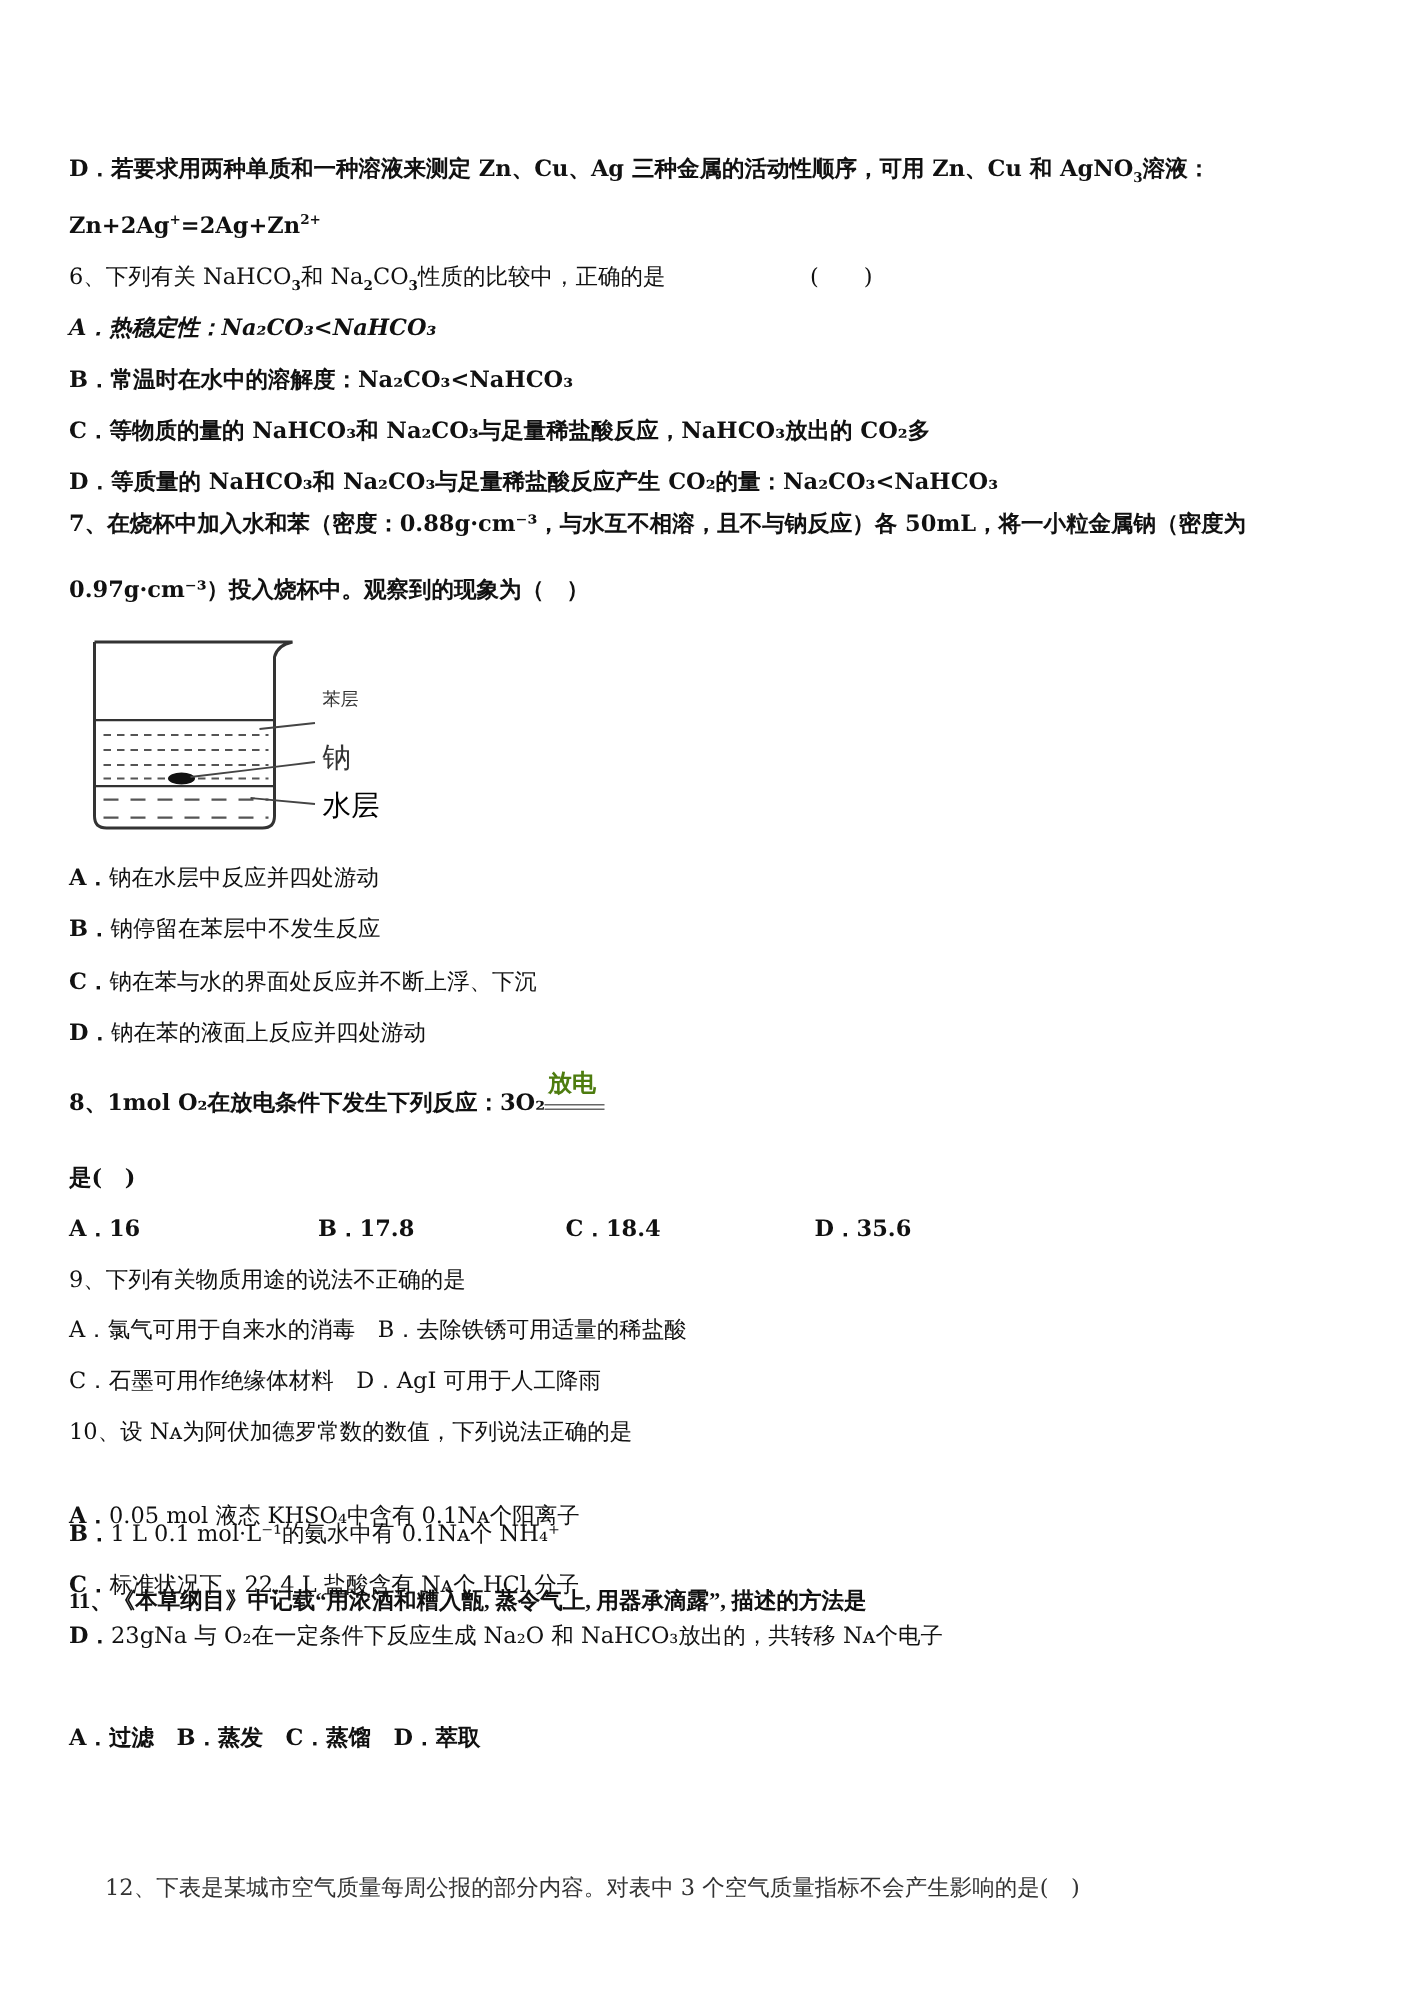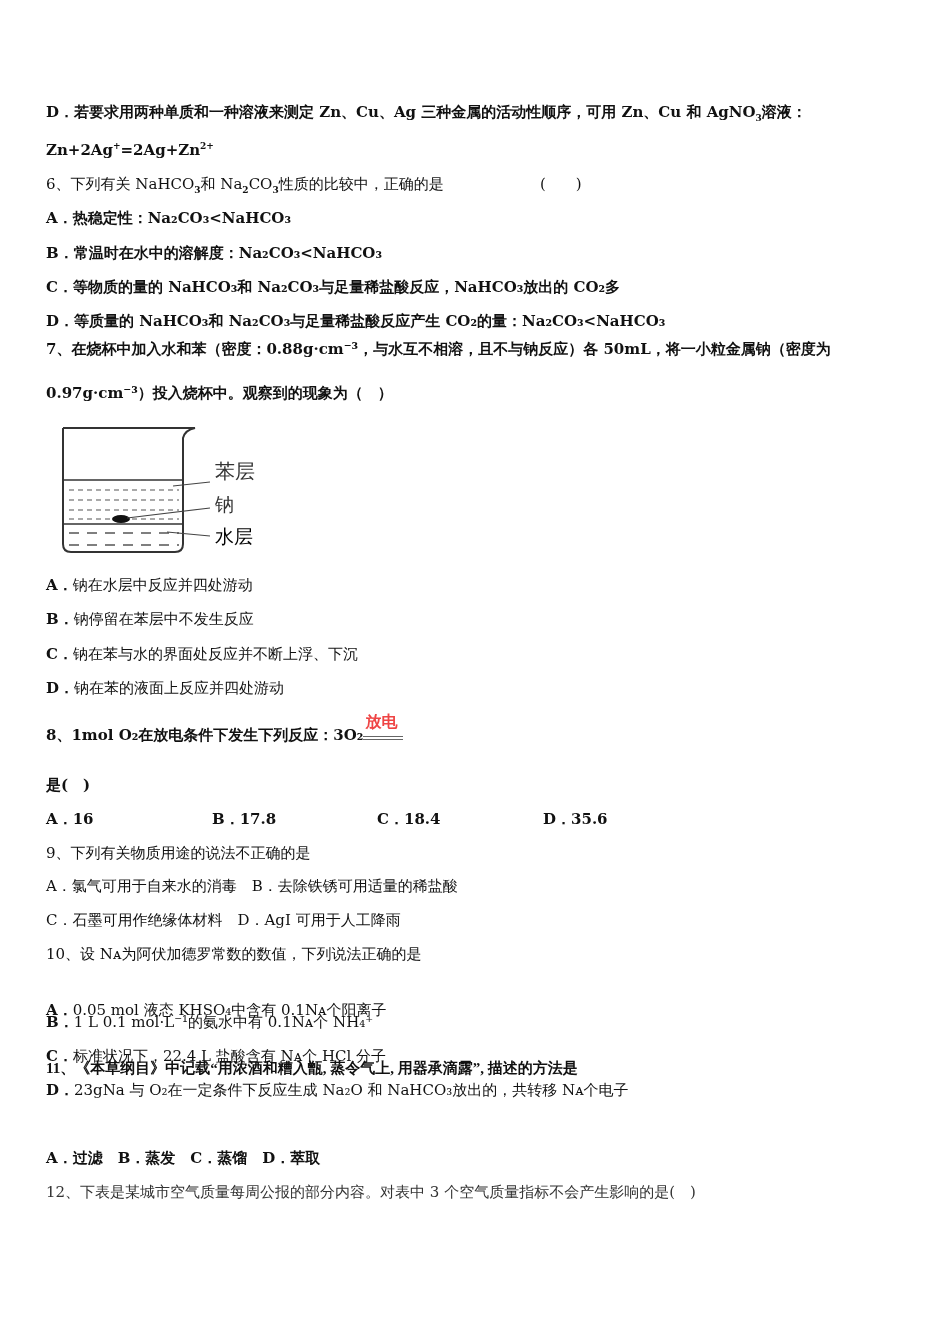--- a/index.html
+++ b/index.html
@@ -3,40 +3,40 @@
 <meta charset="utf-8">
 <style>
   html, body { margin:0; padding:0; background:#ffffff; }
   body { width:950px; height:1344px; position:relative; overflow:hidden;
          font-family:"DejaVu Serif","Liberation Serif",serif; color:#111; }
   .line { position:absolute; left:46px; font-size:15px; line-height:20px; white-space:nowrap; }
   .b { font-weight:bold; }
   sub, sup { font-size:9px; line-height:0; }
   .light { color:#333; }
   .arrow { display:inline-block; position:relative; width:40px; height:20px; vertical-align:middle; }
-  .arrow .lbl { position:absolute; top:-14px; left:2px; font-size:16px; color:#ef4444; }
+  .arrow .lbl { position:absolute; top:-14px; left:2px; font-size:16px; color:#4d7c0f; }
   .arrow .bar { position:absolute; left:0; right:0; top:10px; border-top:1px solid #666; border-bottom:1px solid #666; height:2px; }
   .opt { display:inline-block; }
   .beaker { position:absolute; left:55px; top:420px; width:230px; height:140px; }
 </style>
 </head>
 <body>
 
 <div class="line b" style="top:102px;">
   <span>D．若要求用两种单质和一种溶液来测定 Zn、Cu、Ag 三种金属的活动性顺序，可用 Zn、Cu 和 AgNO</span><sub>3</sub><span>溶液：</span>
 </div>
 <div class="line b" style="top:140px;">
   <span>Zn+2Ag</span><sup>+</sup><span>=2Ag+Zn</span><sup>2+</sup>
 </div>
 
 <div class="line" style="top:174px;">
   <span>6、下列有关 NaHCO</span><sub class="b">3</sub><span>和 Na</span><sub class="b">2</sub><span>CO</span><sub class="b">3</sub><span>性质的比较中，正确的是</span>
   <span style="position:absolute; left:494px;">(　　)</span>
 </div>
-<div class="line b" style="top:208px;"><span>A．</span><span>热稳定性：Na₂CO₃&lt;NaHCO₃</span></div>
+<div class="line b" style="top:208px;font-style:italic;"><span>A．</span><span>热稳定性：Na₂CO₃&lt;NaHCO₃</span></div>
 <div class="line b" style="top:243px;"><span>B．</span><span>常温时在水中的溶解度：Na₂CO₃&lt;NaHCO₃</span></div>
 <div class="line b" style="top:277px;"><span>C．</span><span>等物质的量的 NaHCO₃和 Na₂CO₃与足量稀盐酸反应，NaHCO₃放出的 CO₂多</span></div>
 <div class="line b" style="top:311px;"><span>D．</span><span>等质量的 NaHCO₃和 Na₂CO₃与足量稀盐酸反应产生 CO₂的量：Na₂CO₃&lt;NaHCO₃</span></div>
 
 <div class="line b" style="top:339px;">7、在烧杯中加入水和苯（密度：0.88g·cm⁻³，与水互不相溶，且不与钠反应）各 50mL，将一小粒金属钠（密度为</div>
 <div class="line b" style="top:383px;">0.97g·cm⁻³）投入烧杯中。观察到的现象为（　）</div>
 
 <div class="beaker">
   <svg width="230" height="140" viewBox="0 0 230 140">
 
@@ -53,21 +53,21 @@
 
     <line x1="14" y1="113" x2="124" y2="113" stroke="#555" stroke-width="1.5" stroke-dasharray="10,8"></line>
     <line x1="14" y1="125" x2="124" y2="125" stroke="#555" stroke-width="1.5" stroke-dasharray="10,8"></line>
 
     <ellipse cx="66" cy="99" rx="9" ry="4" fill="#111"></ellipse>
 
     <line x1="118" y1="66" x2="155" y2="62" stroke="#444" stroke-width="1.2"></line>
     <line x1="72" y1="98" x2="155" y2="88" stroke="#444" stroke-width="1.2"></line>
     <line x1="112" y1="112" x2="155" y2="116" stroke="#444" stroke-width="1.2"></line>
   </svg>
-  <span style="position:absolute; left:160px; top:38px; font-size:20px; color:#333; font-family:'DejaVu Sans',sans-serif;">苯层</span>
+  <span style="position:absolute; left:160px; top:38px; font-size:12px; color:#333; font-family:'DejaVu Sans',sans-serif;">苯层</span>
   <span style="position:absolute; left:160px; top:72px; font-size:19px; color:#333; font-family:'DejaVu Sans',sans-serif;">钠</span>
   <span style="position:absolute; left:160px; top:104px; font-size:19px; color:#000000; font-family:'DejaVu Sans',sans-serif;">水层</span>
 </div>
 
 <div class="line" style="top:575px;"><span class="b">A．</span><span>钠在水层中反应并四处游动</span></div>
 <div class="line" style="top:609px;"><span class="b">B．</span><span>钠停留在苯层中不发生反应</span></div>
 <div class="line" style="top:644px;"><span class="b">C．</span><span>钠在苯与水的界面处反应并不断上浮、下沉</span></div>
 <div class="line" style="top:678px;"><span class="b">D．</span><span>钠在苯的液面上反应并四处游动</span></div>
 
 <div class="line b" style="top:725px;">
@@ -87,13 +87,13 @@
 
 <div class="line" style="top:944px;">10、设 Nᴀ为阿伏加德罗常数的数值，下列说法正确的是</div>
 <div class="line" style="top:978px;margin-top:22px;"><span class="b">A．</span><span>0.05 mol 液态 KHSO₄中含有 0.1Nᴀ个阳离子</span></div>
 <div class="line" style="top:1012px;"><span class="b">B．</span><span>1 L 0.1 mol·L⁻¹的氨水中有 0.1Nᴀ个 NH₄⁺</span></div>
 <div class="line" style="top:1046px;"><span class="b">C．</span><span>标准状况下，22.4 L 盐酸含有 Nᴀ个 HCl 分子</span></div>
 <div class="line" style="top:1080px;"><span class="b">D．</span><span>23gNa 与 O₂在一定条件下反应生成 Na₂O 和 NaHCO₃放出的，共转移 Nᴀ个电子</span></div>
 
 <div class="line b" style="top:1058px;font-family:Liberation Serif, serif;">11、《本草纲目》中记载“用浓酒和糟入甑, 蒸令气上, 用器承滴露”, 描述的方法是</div>
 <div class="line b" style="top:1148px;">A．过滤　B．蒸发　C．蒸馏　D．萃取</div>
 
-<div class="line light" style="top:1182px;">12、下表是某城市空气质量每周公报的部分内容。对表中 3 个空气质量指标不会产生影响的是(　)</div>
+<div class="line light" style="top:1248px;margin-left:24px;">12、下表是某城市空气质量每周公报的部分内容。对表中 3 个空气质量指标不会产生影响的是(　)</div>
 
 </body></html>

